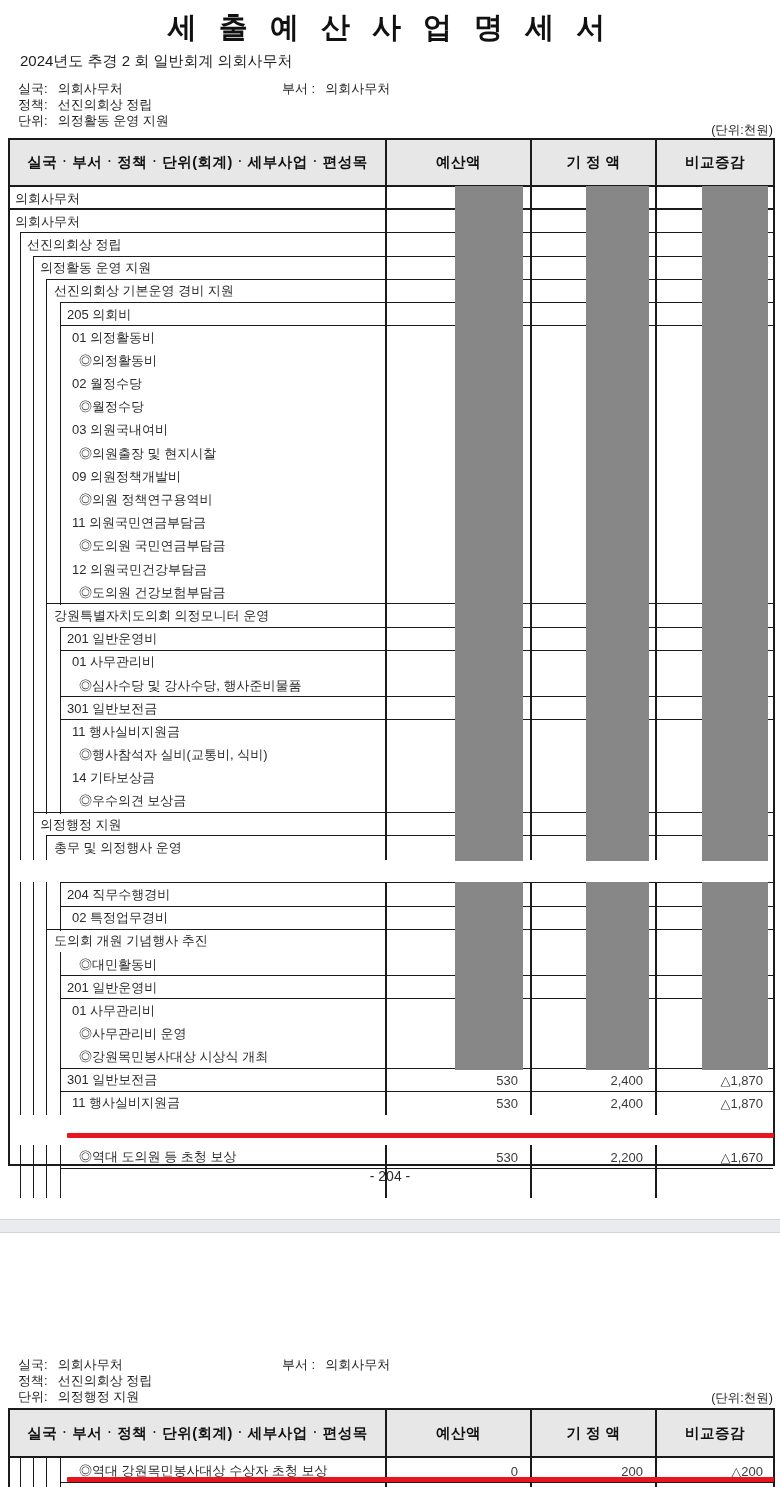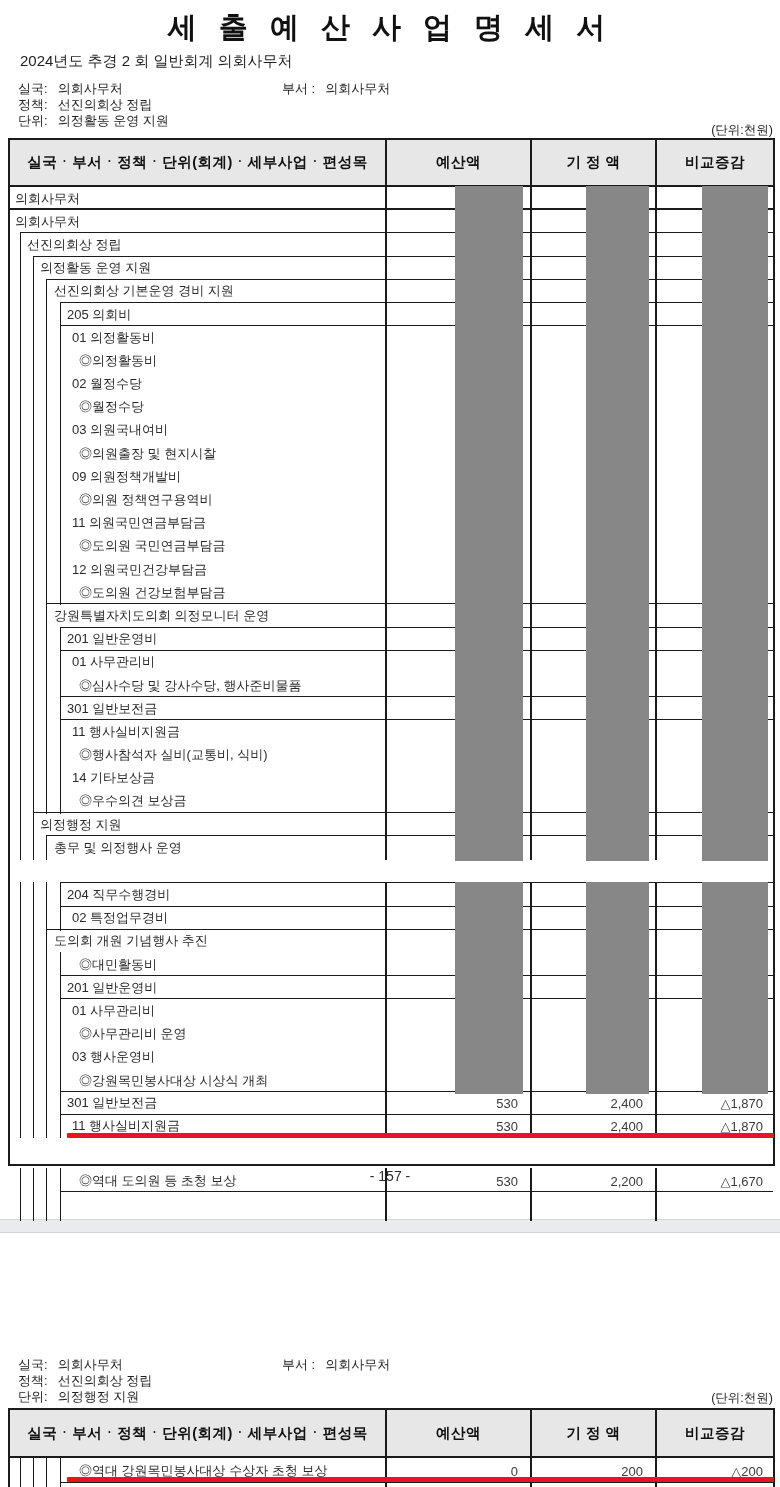--- a/index.html
+++ b/index.html
@@ -399,21 +399,21 @@
           <div class="mask" style="left: 692px; width: 66px;"></div>
         </div>
         <div class="trow" style="height: 23.2px;">
           <div class="vl" style="left: 10px;"></div>
           <div class="vl" style="left: 23px;"></div>
           <div class="vl" style="left: 36px;"></div>
           <div class="vl" style="left: 50px;"></div>
           <div class="cd" style="left: 375px;"></div>
           <div class="cd" style="left: 520px;"></div>
           <div class="cd" style="left: 645px;"></div>
-          <div class="rlab" style="left: 69px;">◎우수의견 보상금</div>
+          <div class="rlab" style="left: 69px; font-family: Liberation Serif, serif;">◎우수의견 보상금</div>
           <div class="mask" style="left: 445px; width: 68px;"></div>
           <div class="mask" style="left: 576px; width: 63px;"></div>
           <div class="mask" style="left: 692px; width: 66px;"></div>
         </div>
         <div class="trow" style="height: 23.2px;">
           <div class="rb" style="left: 23px;"></div>
           <div class="vl" style="left: 10px;"></div>
           <div class="vl" style="left: 23px;"></div>
           <div class="cd" style="left: 375px;"></div>
           <div class="cd" style="left: 520px;"></div>
@@ -520,33 +520,20 @@
         </div>
         <div class="trow" style="height: 23.2px;">
           <div class="vl" style="left: 10px;"></div>
           <div class="vl" style="left: 23px;"></div>
           <div class="vl" style="left: 36px;"></div>
           <div class="vl" style="left: 50px;"></div>
           <div class="cd" style="left: 375px;"></div>
           <div class="cd" style="left: 520px;"></div>
           <div class="cd" style="left: 645px;"></div>
           <div class="rlab" style="left: 69px;">◎사무관리비 운영</div>
-          <div class="mask" style="left: 445px; width: 68px;"></div>
-          <div class="mask" style="left: 576px; width: 63px;"></div>
-          <div class="mask" style="left: 692px; width: 66px;"></div>
-        </div>
-        <div class="trow" style="height: 23.2px;">
-          <div class="vl" style="left: 10px;"></div>
-          <div class="vl" style="left: 23px;"></div>
-          <div class="vl" style="left: 36px;"></div>
-          <div class="vl" style="left: 50px;"></div>
-          <div class="cd" style="left: 375px;"></div>
-          <div class="cd" style="left: 520px;"></div>
-          <div class="cd" style="left: 645px;"></div>
-          <div class="rlab" style="left: 62px;">03 행사운영비</div>
           <div class="mask" style="left: 445px; width: 68px;"></div>
           <div class="mask" style="left: 576px; width: 63px;"></div>
           <div class="mask" style="left: 692px; width: 66px;"></div>
         </div>
         <div class="trow" style="height: 23.2px;">
           <div class="vl" style="left: 10px;"></div>
           <div class="vl" style="left: 23px;"></div>
           <div class="vl" style="left: 36px;"></div>
           <div class="vl" style="left: 50px;"></div>
           <div class="cd" style="left: 375px;"></div>
@@ -609,21 +596,21 @@
           <div class="cd" style="left: 645px;"></div>
           <div class="val" style="left: 377px; width: 137px;"></div>
           <div class="val" style="left: 522px; width: 117px;"></div>
           <div class="val" style="left: 647px; width: 110px; padding-right: 4px;"></div>
         </div>
       </div>
   </div>
 
   <div class="redline" style="top:1133px;left:67px;width:707px;"></div>
 
-  <div class="pageno" style="top:1168px;">- 157 -</div>
+  <div class="pageno" style="top:1168px;">- 204 -</div>
 
   <div class="psep" style="top:1219px;"></div>
 
   <div class="metaline" style="top:1356px;left:18px;">
     <span class="mlab">실국:</span><span>의회사무처</span>
   </div>
   <div class="metaline" style="top:1356px;left:282px;">
     <span class="mlab">부서 :</span><span>의회사무처</span>
   </div>
   <div class="metaline" style="top:1372px;left:18px;">

